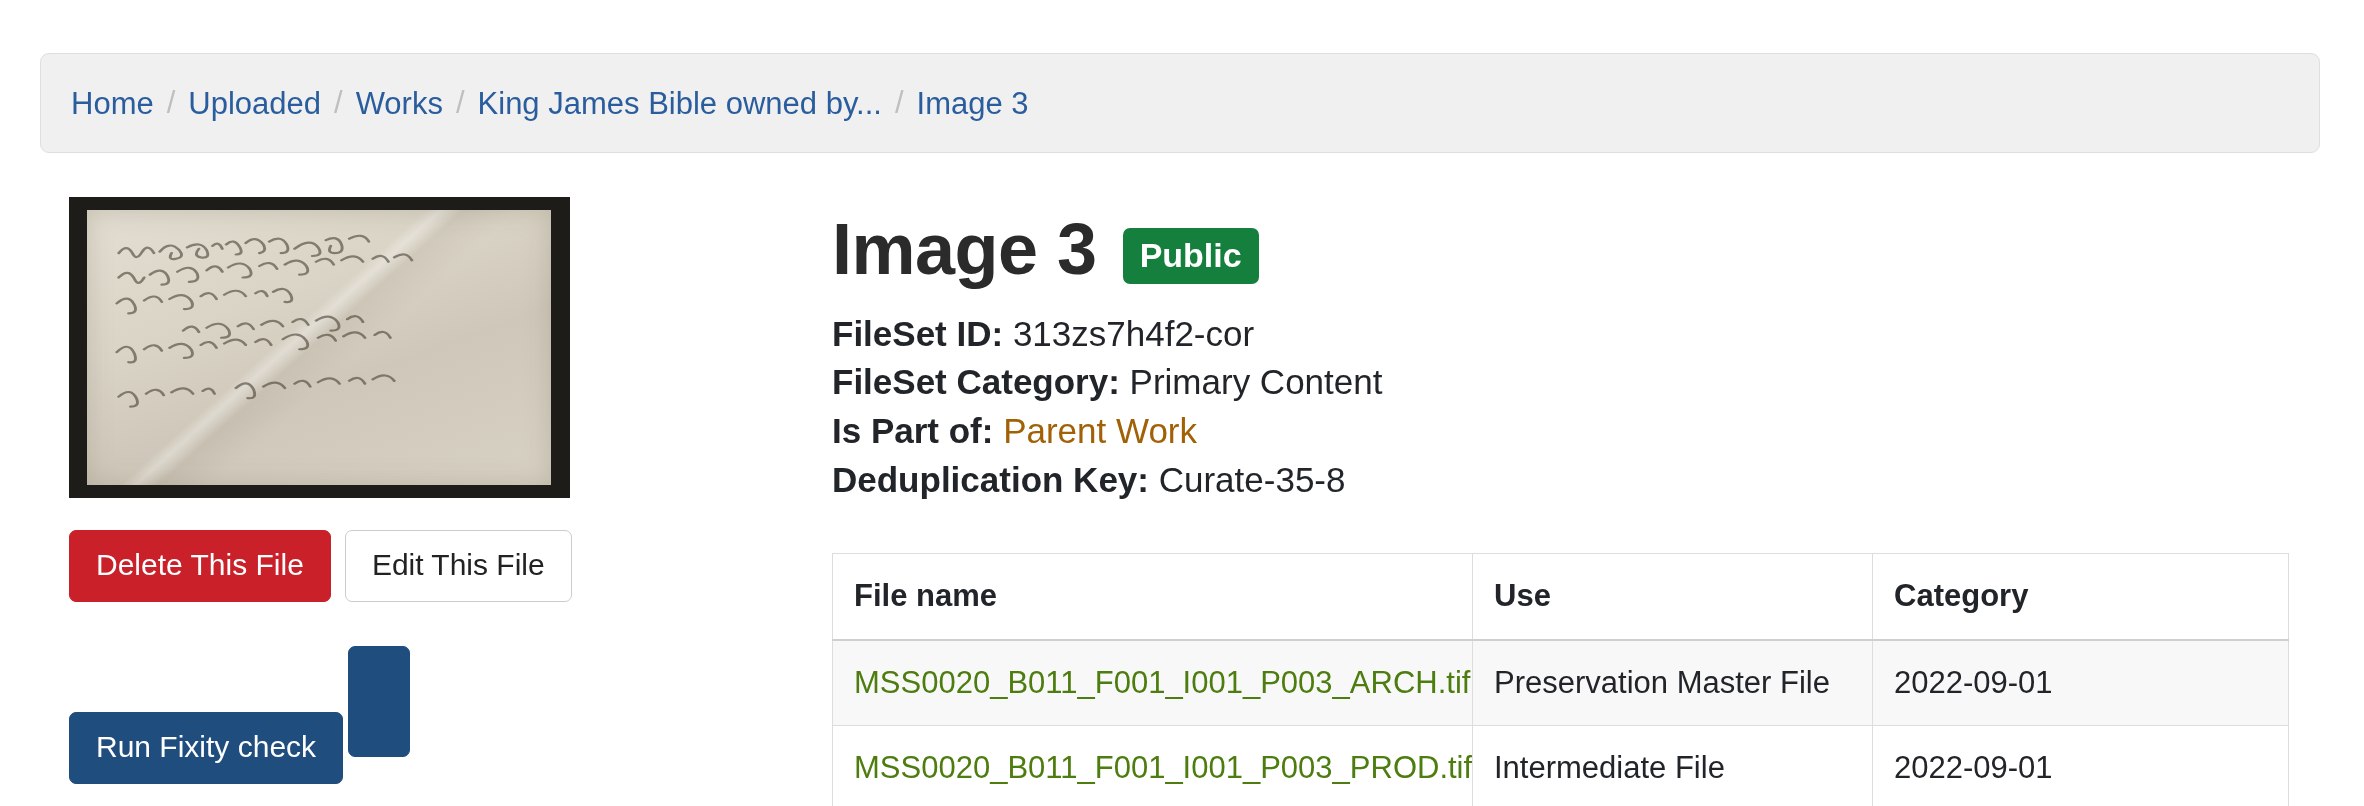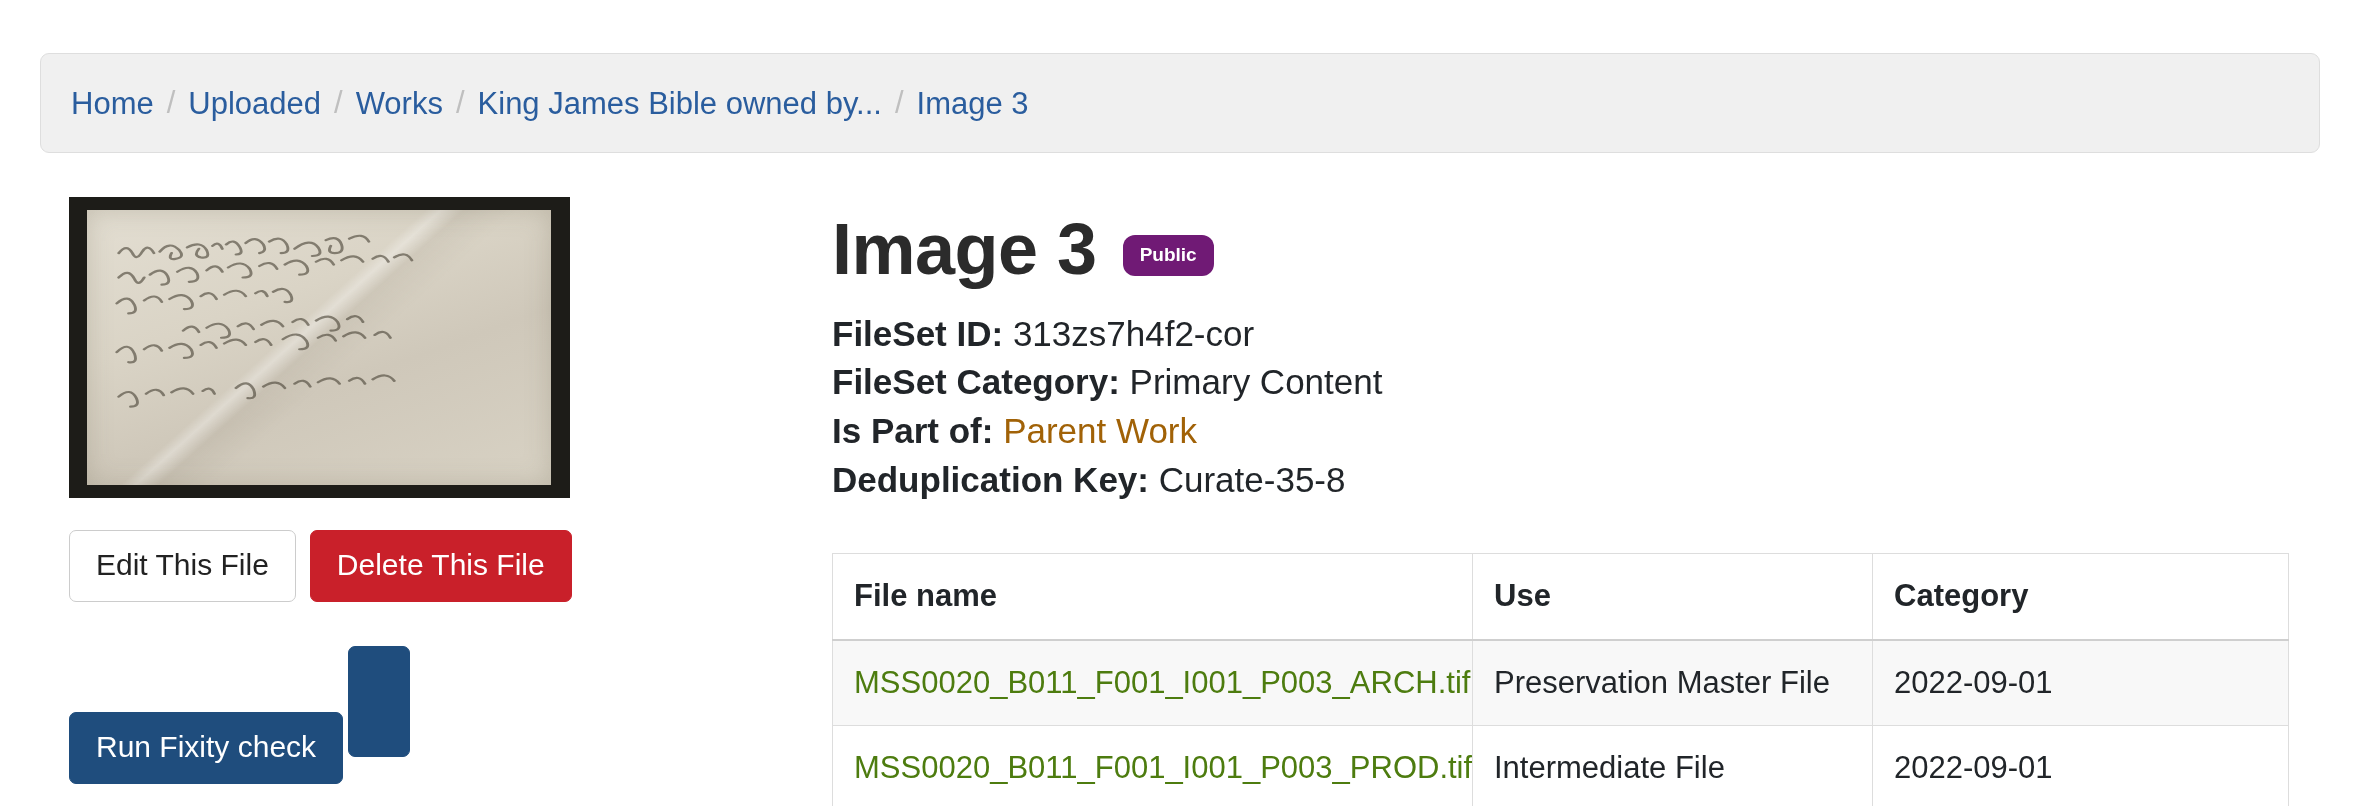--- a/index.html
+++ b/index.html
@@ -150,26 +150,26 @@
   }
   h1.page-title {
     margin: 0;
     font-size: 72px;
     font-weight: bold;
     letter-spacing: -0.5px;
     line-height: 1.05;
     color: #2b2b2b;
   }
   .badge-public {
-    background: #701a75;
+    background: #15803d;
     color: #ffffff;
-    font-size: 19px;
+    font-size: 34px;
     font-weight: bold;
     padding: 10px 17px 12px;
-    border-radius: 12px;
+    border-radius: 7px;
     line-height: 1;
     position: relative;
     top: 6px;
   }
 
   .meta-list {
     margin: 22px 0 0 0;
     padding: 0;
     list-style: none;
   }
@@ -248,22 +248,22 @@
           <path d="M76 136 q10 -12 16 2 M100 132 q14 -12 22 2 q5 12 -7 12 M132 130 q10 -10 16 4 M156 128 q14 -12 22 2 M188 124 q10 -10 16 4 M212 122 q14 -12 22 2 q5 12 -7 12 M244 120 q10 -10 16 4"></path>
           <path d="M8 166 q12 -16 18 2 q4 14 -6 12 M36 162 q12 -12 18 2 M62 160 q14 -12 22 2 q5 12 -7 12 M94 156 q10 -10 16 4 M118 154 q14 -12 22 2 M150 152 q10 -10 16 4 M178 148 q16 -14 24 2 q5 12 -7 12 M214 146 q12 -10 18 4 M240 144 q14 -12 22 2 M272 142 q10 -10 16 4"></path>
           <path d="M10 228 q12 -14 18 2 q4 12 -6 12 M38 224 q12 -12 18 2 M64 222 q14 -12 22 2 M96 220 q8 -8 12 4 M130 216 q12 -14 18 2 q4 14 -6 12 M158 214 q14 -12 22 2 M190 210 q10 -10 16 4 M214 208 q14 -12 22 2 M246 206 q10 -10 16 4 M270 204 q14 -12 22 2"></path>
         </g>
       </svg>
     </div>
   </div>
 
 
   <div class="btn-row">
+    <button class="btn btn-danger">Delete This File</button>
     <button class="btn btn-default">Edit This File</button>
-    <button class="btn btn-danger">Delete This File</button>
   </div>
 
   <button class="btn btn-primary btn-fixity">Run Fixity check</button>
 
   <div class="btn btn-primary btn-cut">&nbsp;</div>
 </div>
 
 <div class="right-col">
 
   <div class="title-row">

